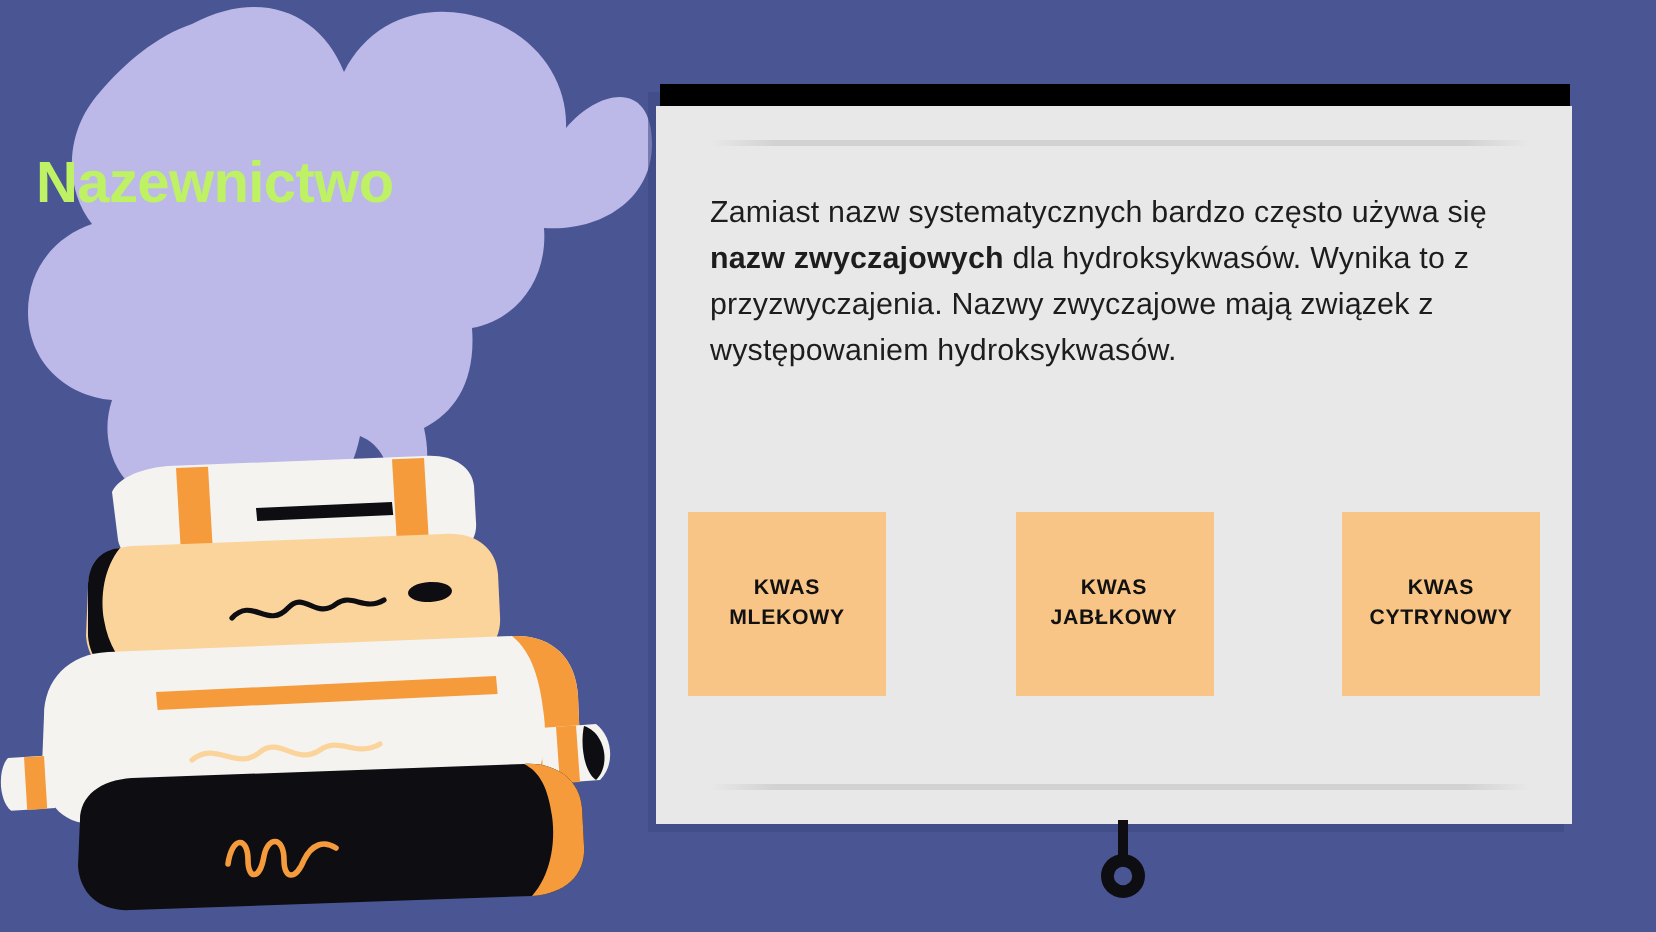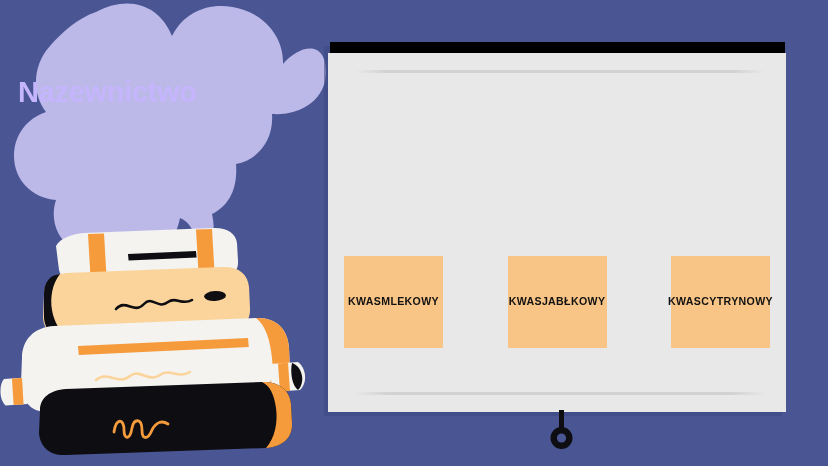--- a/index.html
+++ b/index.html
@@ -38,21 +38,21 @@
     position: absolute;
     left: 18px;
     top: 76px;
     width: 300px;
     z-index: 5;
   }
   .title-line {
     font-size: 29px;
     font-weight: 700;
     line-height: 1.17;
-    color: #c4b5fd;
+    color: #bef264;
     letter-spacing: -0.3px;
     white-space: nowrap;
   }
 
   
   .board-wrap {
     position: absolute;
     left: 328px;
     top: 42px;
     width: 458px;
@@ -115,21 +115,21 @@
     width: 426px;
     height: 92px;
     display: flex;
     justify-content: space-between;
   }
   .card {
     width: 99px;
     height: 92px;
     background: #f8c587;
     display: flex;
-    flex-direction: row;
+    flex-direction: column;
     align-items: center;
     justify-content: center;
     text-align: center;
     color: #111111;
     font-size: 10.6px;
     font-weight: 700;
     line-height: 1.42;
     letter-spacing: .35px;
   }
 
@@ -288,20 +288,21 @@
   </div>
 
   <div class="board-wrap">
     <div class="board-shadow"></div>
     <div class="board-topbar"></div>
     <div class="board">
 
       <div class="board-rule top"></div>
       <div class="board-rule bottom"></div>
 
+      <p class="board-text"><span>Zamiast nazw systematycznych bardzo często używa się </span><b>nazw zwyczajowych</b><span> dla hydroksykwasów. Wynika to z przyzwyczajenia. Nazwy zwyczajowe mają związek z występowaniem hydroksykwasów.</span></p>
 
       <div class="cards">
         <div class="card">
           <span>KWAS</span>
           <span>MLEKOWY</span>
         </div>
         <div class="card">
           <span>KWAS</span>
           <span>JABŁKOWY</span>
         </div>

